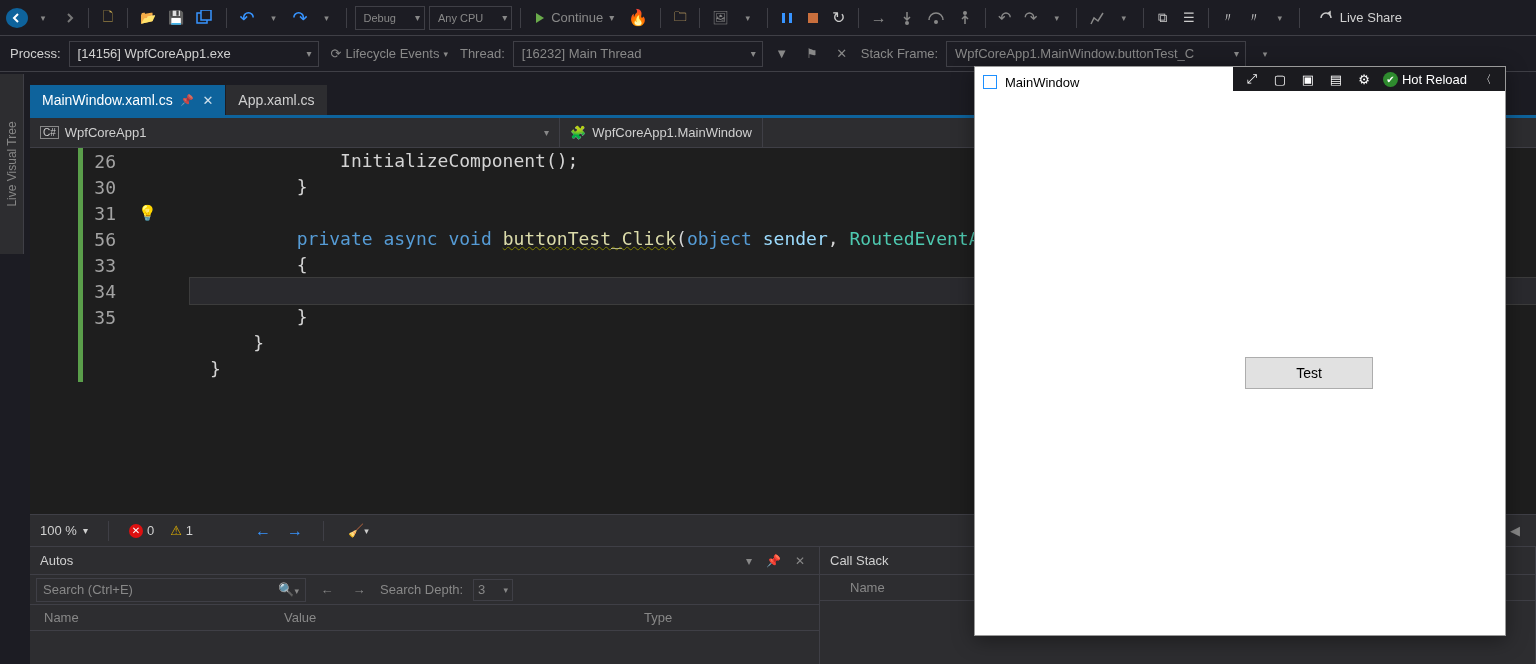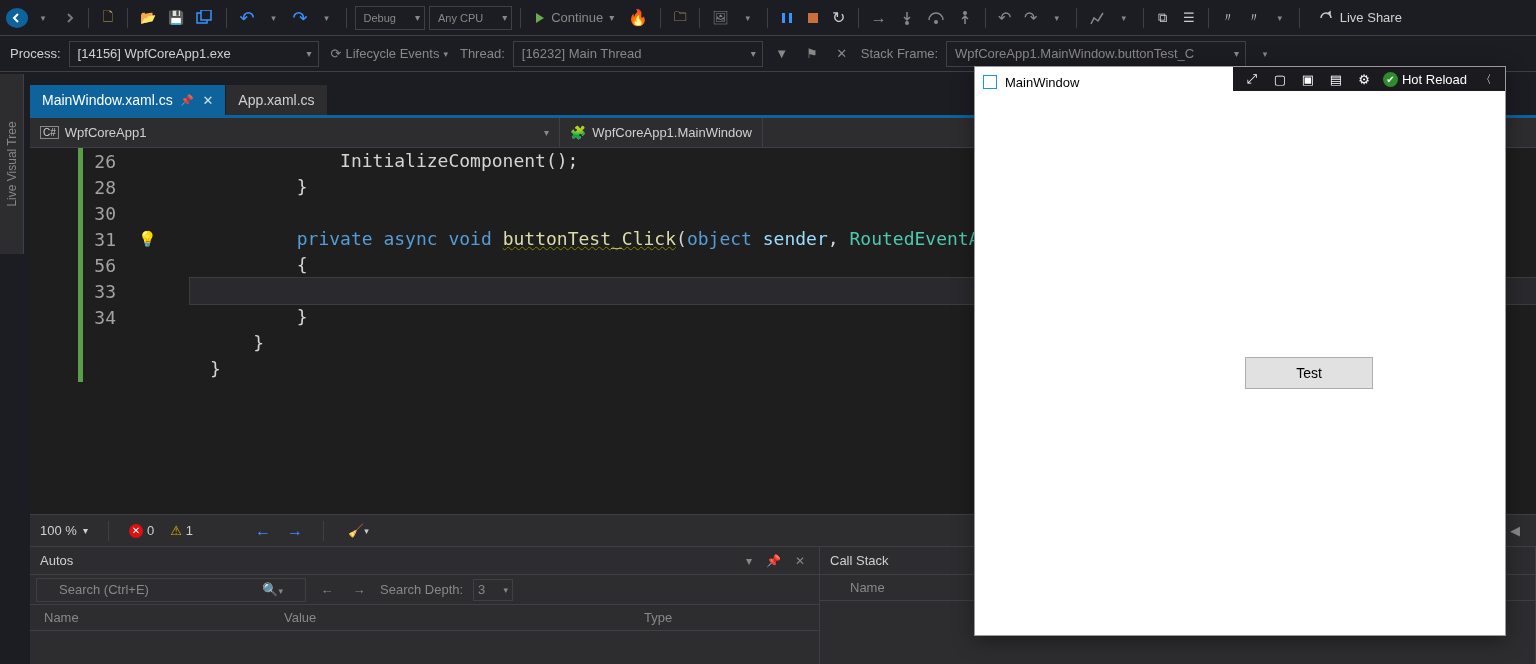--- a/index.html
+++ b/index.html
@@ -183,21 +183,21 @@
     border-bottom:1px solid var(--border); gap:6px;
   }
   .panel-header .title { flex:1; color:var(--text); }
   .panel-ctrl { color:var(--text-dim); font-size:12px; padding:0 4px; }
   .searchbar {
     display:flex; align-items:center; height:30px; padding:0 6px; gap:10px;
     border-bottom:1px solid var(--border);
   }
   .searchbox {
     flex:0 0 270px; display:flex; align-items:center; height:24px;
-    border:1px solid var(--border); padding:0 22px; color:var(--text-dim);
+    border:1px solid var(--border); padding:0 6px; color:var(--text-dim);
     position:relative;
   }
   .searchbox .mag { margin-left:auto; }
   .depth-box { width:40px; height:22px; border:1px solid var(--border); display:inline-flex; align-items:center; padding:0 4px; color:var(--text-dim);}
   .cols {
     display:flex; height:26px; align-items:center; padding:0 14px;
     color:var(--text-dim); border-bottom:1px solid var(--border);
   }
   .cols > div:nth-child(1){width:240px;}
   .cols > div:nth-child(2){width:360px;}
@@ -392,43 +392,43 @@
 </div>
 
 <div class="editor-wrap">
   <div class="gutter">
     <div class="green-bar" style="top:0;height:234px;"></div>
     <div class="line-row">
         <span class="ln">26</span>
         <span class="margin-col"></span>
       </div>
     <div class="line-row">
-        <span class="ln">28</span>
-        <span class="margin-col"></span>
-      </div>
-    <div class="line-row">
         <span class="ln">30</span>
         <span class="margin-col"></span>
       </div>
     <div class="line-row">
         <span class="ln">31</span>
         <span class="margin-col">
           <span title="bulb" style="color:#f0c419;font-size:15px;">💡</span>
         </span>
       </div>
     <div class="line-row">
         <span class="ln">56</span>
         <span class="margin-col"></span>
       </div>
     <div class="line-row">
         <span class="ln">33</span>
         <span class="margin-col"></span>
       </div>
     <div class="line-row">
         <span class="ln">34</span>
+        <span class="margin-col"></span>
+      </div>
+    <div class="line-row">
+        <span class="ln">35</span>
         <span class="margin-col"></span>
       </div>
   </div>
   <div class="code">
     <div class="code-line"><span class="punc">            InitializeComponent();</span></div>
     <div class="code-line"><span class="punc">        }</span></div>
     <div class="code-line"><span class="punc"></span></div>
     <div class="code-line">        <span class="kw">private</span> <span class="kw">async</span> <span class="kw">void</span> <span class="mname squig">buttonTest_Click</span><span class="punc">(</span><span class="kw">object</span> <span class="param">sender</span><span class="punc">, </span><span class="type">RoutedEventA</span></div>
     <div class="code-line"><span class="punc">        {</span></div>
     <div class="code-line hover"><span class="punc"></span></div>

